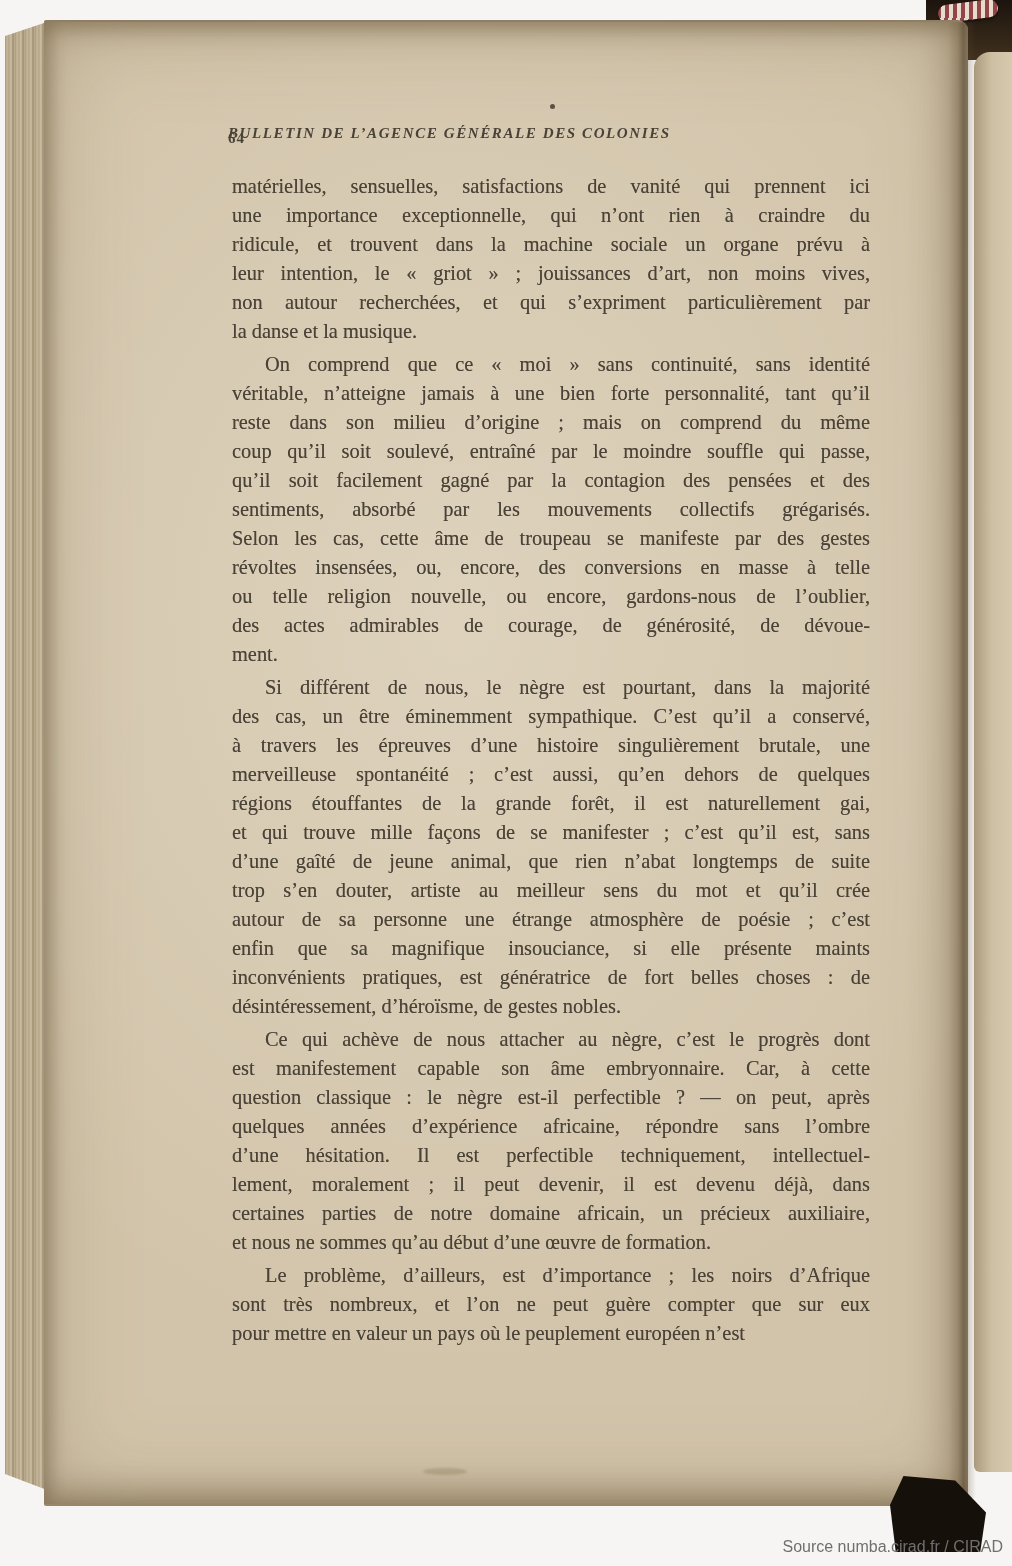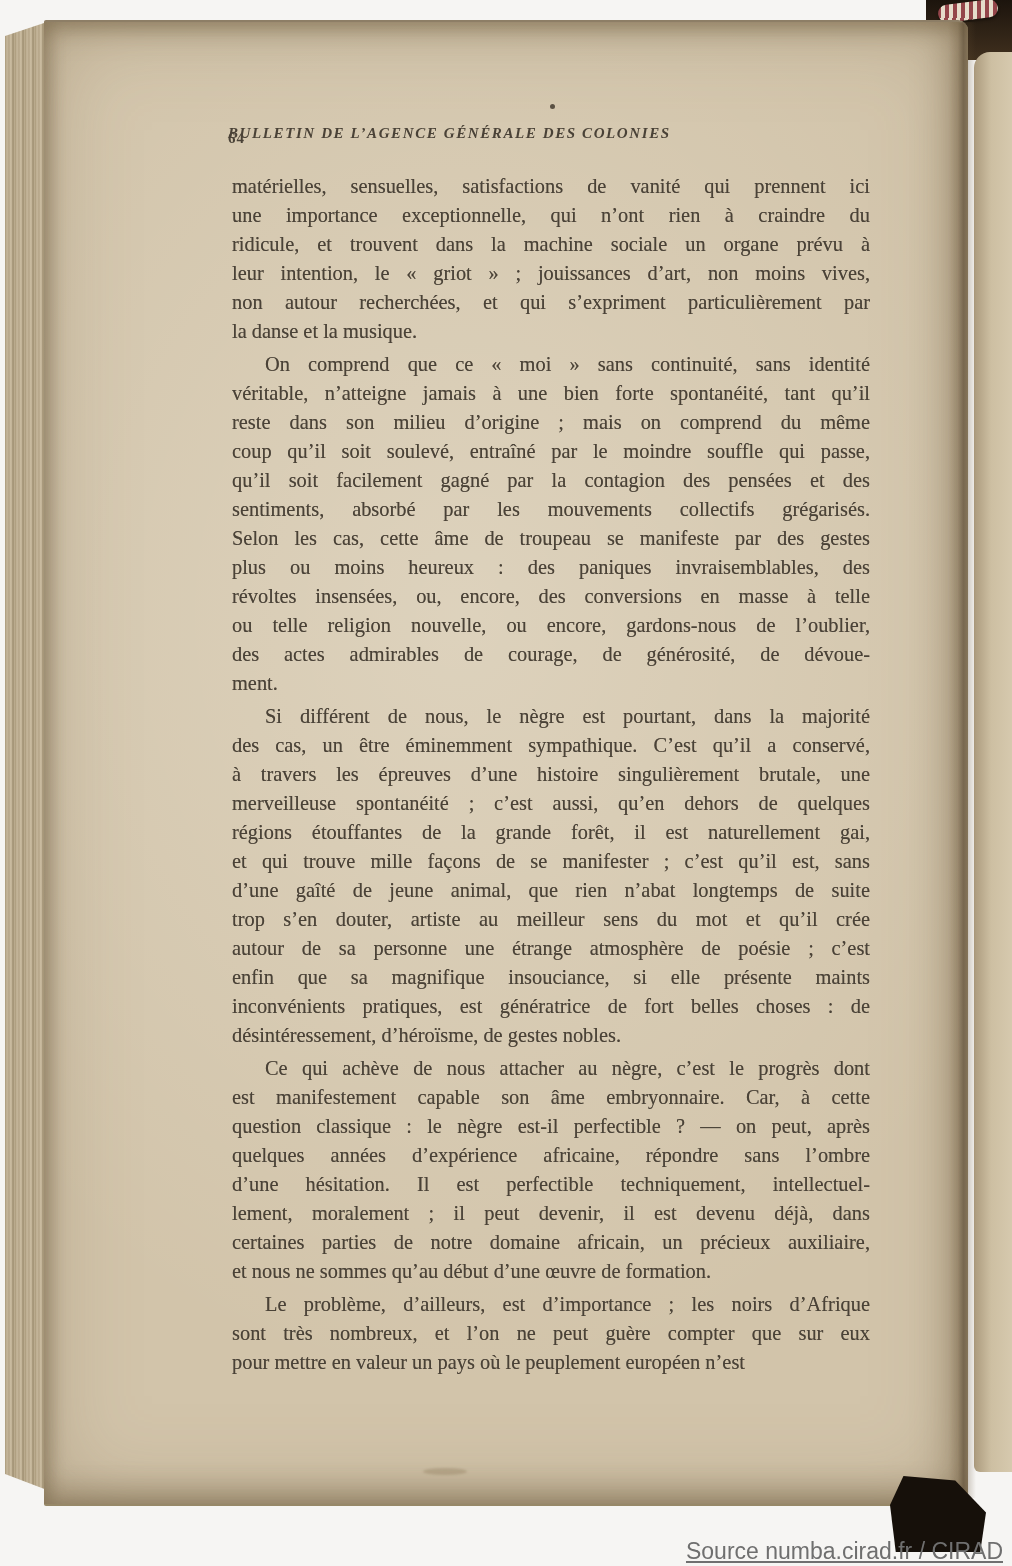--- a/index.html
+++ b/index.html
@@ -136,23 +136,22 @@
     position: absolute; left: 195px; top: 1468px;
     width: 44px; height: 7px; border-radius: 50%;
     background: rgba(130,108,76,0.30); filter: blur(1px);
   }
 
   
   .credit {
     position: absolute;
     right: 9px; top: 1538px;
     font-family: "Liberation Sans", sans-serif;
-    font-size: 23px;
+    font-size: 16px;
     color: var(--credit_text, #6f6f6f);
-    text-decoration: underline;
   }
 </style>
 </head>
 <body style="--paper: #d2c4aa; --ink: #4a4237; --background: #f6f5f3; --credit_text: #6f6f6f; --spine_dark: #16100a; --headband_red: #94454a;">
 
 <div class="photo">
   <div class="stack"></div>
   <div class="binding-top"></div>
   <div class="headband"></div>
   <div class="facing-page"></div>
@@ -171,27 +170,26 @@
         <div class="para">
           <div class="line">matérielles, sensuelles, satisfactions de vanité qui prennent ici</div>
           <div class="line">une importance exceptionnelle, qui n’ont rien à craindre du</div>
           <div class="line">ridicule, et trouvent dans la machine sociale un organe prévu à</div>
           <div class="line">leur intention, le « griot » ; jouissances d’art, non moins vives,</div>
           <div class="line">non autour recherchées, et qui s’expriment particulièrement par</div>
           <div class="line last">la danse et la musique.</div>
         </div>
         <div class="para indent">
           <div class="line">On comprend que ce « moi » sans continuité, sans identité</div>
-          <div class="line">véritable, n’atteigne jamais à une bien forte spontanéité, tant qu’il</div>
+          <div class="line">véritable, n’atteigne jamais à une bien forte personnalité, tant qu’il</div>
           <div class="line">reste dans son milieu d’origine ; mais on comprend du même</div>
           <div class="line">coup qu’il soit soulevé, entraîné par le moindre souffle qui passe,</div>
           <div class="line">qu’il soit facilement gagné par la contagion des pensées et des</div>
           <div class="line">sentiments, absorbé par les mouvements collectifs grégarisés.</div>
           <div class="line">Selon les cas, cette âme de troupeau se manifeste par des gestes</div>
-          <div class="line">plus ou moins heureux : des paniques invraisemblables, des</div>
           <div class="line">révoltes insensées, ou, encore, des conversions en masse à telle</div>
           <div class="line">ou telle religion nouvelle, ou encore, gardons-nous de l’oublier,</div>
           <div class="line">des actes admirables de courage, de générosité, de dévoue-</div>
           <div class="line last">ment.</div>
         </div>
         <div class="para indent">
           <div class="line">Si différent de nous, le nègre est pourtant, dans la majorité</div>
           <div class="line">des cas, un être éminemment sympathique. C’est qu’il a conservé,</div>
           <div class="line">à travers les épreuves d’une histoire singulièrement brutale, une</div>
           <div class="line">merveilleuse spontanéité ; c’est aussi, qu’en dehors de quelques</div>

